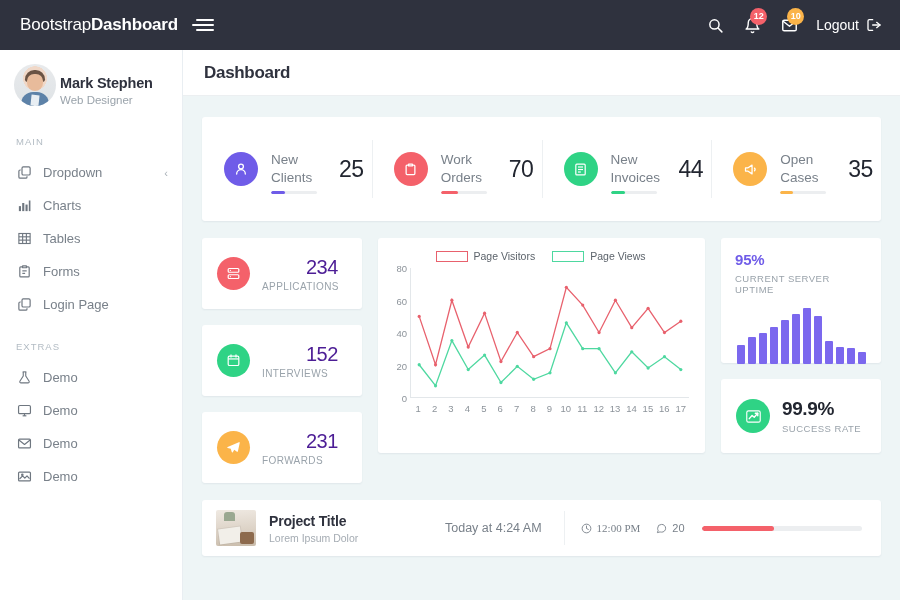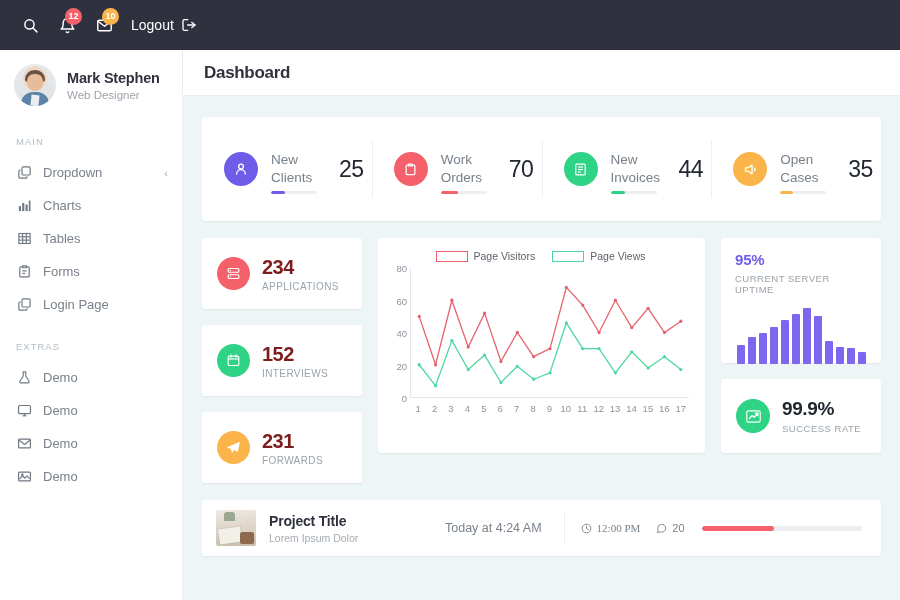--- a/index.html
+++ b/index.html
@@ -38,21 +38,21 @@
   }
   .badge.red { background: #f4616a; }
   .badge.orange { background: #fbb449; }
   .logout { display: flex; align-items: center; gap: 7px; color: #ffffff; font-size: 14px; cursor: pointer; }
 
   
   .sidebar {
     position: absolute; top: 50px; left: 0; width: 183px; height: 550px;
     background: #ffffff; border-right: 1px solid #e9eef2;
   }
-  .profile { display: flex; align-items: center; gap: 11px; padding: 14px 12px 14px 14px; }
+  .profile { display: flex; align-items: flex-end; gap: 4px; padding: 14px 12px 14px 14px; }
   .avatar {
     width: 42px; height: 42px; border-radius: 50%; flex: 0 0 42px;
     background: radial-gradient(circle at 50% 34%, #f0d8c8 0 34%, rgba(240,216,200,0) 35%),
                 linear-gradient(180deg,#e8eaec 0%, #dfe3e6 100%);
     position: relative; overflow: hidden;
   }
   .avatar .hair { position: absolute; top: 6px; left: 11px; width: 20px; height: 12px; background: #6a5344; border-radius: 10px 10px 3px 3px; }
   .avatar .face { position: absolute; top: 10px; left: 13px; width: 16px; height: 17px; background: #e8bb9b; border-radius: 8px 8px 9px 9px; }
   .avatar .body { position: absolute; bottom: 0; left: 7px; width: 28px; height: 14px; background: #5d82a8; border-radius: 12px 12px 0 0; }
   .avatar .collar { position: absolute; bottom: 0; left: 17px; width: 8px; height: 11px; background: #e8eef3; transform: rotate(6deg); }
@@ -89,21 +89,21 @@
   .celltext { font-size: 13.5px; color: #79818a; line-height: 1.35; width: 58px; }
   .cellnum { font-size: 23px; font-weight: 400; color: #222630; letter-spacing: -0.5px; }
   .mini-bar { position: absolute; left: 69px; bottom: 27px; width: 46px; height: 3.5px; border-radius: 2px; background: #eceef0; overflow: hidden; }
   .mini-bar span { display: block; height: 100%; border-radius: 2px; }
 
   
   .midrow { display: flex; gap: 16px; align-items: flex-start; }
   .col-left { width: 160px; display: flex; flex-direction: column; gap: 16px; }
   .sc { height: 71px; display: flex; align-items: center; gap: 12px; padding-left: 15px; }
   .sc .circ { width: 33px; height: 33px; flex: 0 0 33px; }
-  .sc .num { font-size: 20px; font-weight: 700; color: #7f1d1d; letter-spacing: -0.5px; line-height: 1.1; }
+  .sc .num { font-size: 20px; font-weight: 400; color: #4c1d95; letter-spacing: -0.5px; line-height: 1.1; margin-left: 44px; }
   .sc .lab { font-size: 10px; color: #9aa3ab; letter-spacing: .4px; margin-top: 3px; }
 
   .col-mid { width: 327px; height: 215px; padding: 9px 10px 4px 8px; }
   .col-right { width: 160px; display: flex; flex-direction: column; gap: 16px; }
   .uptime { height: 125px; padding: 13px 13px 0 14px; }
   .uptime .pct { font-size: 15px; font-weight: 700; color: #6f5ce8; letter-spacing: -0.2px; }
   .uptime .ul { font-size: 9.5px; color: #9aa3ab; letter-spacing: .5px; margin-top: 5px; }
   .bars { display: flex; align-items: flex-end; gap: 3px; height: 62px; margin-top: 7px; padding: 0 2px; }
   .bars i { flex: 1; background: #7b68ee; border-radius: 1px; display: block; }
   .succ { height: 74px; display: flex; align-items: center; gap: 12px; padding-left: 15px; }
@@ -133,20 +133,30 @@
   .pmeta { display: flex; align-items: center; gap: 5px; font-size: 11px; color: #79818a; }
   .pbar { height: 5px; border-radius: 3px; background: #eceef0; overflow: hidden; }
   .pbar span { display: block; height: 100%; background: #f4616a; border-radius: 3px; }
 </style>
 </head>
 <body>
 
 <div class="app">
 
   <div class="topbar">
+    <div class="brand">
+      <div class="brand-text">
+        <span class="b1">Bootstrap</span><span class="b2">Dashboard</span>
+      </div>
+      <div class="ham">
+          <i></i>
+          <i></i>
+          <i></i>
+        </div>
+    </div>
     <div class="topright">
       <div class="ticon">
         <svg width="17" height="17" viewBox="0 0 24 24" fill="none" stroke="currentColor" stroke-width="2.1" stroke-linecap="round">
             <circle cx="10.5" cy="10.5" r="6.5"></circle>
             <line x1="15.5" y1="15.5" x2="21" y2="21"></line>
           </svg>
       </div>
       <div class="ticon">
         <svg width="17" height="17" viewBox="0 0 24 24" fill="none" stroke="currentColor" stroke-width="2" stroke-linecap="round" stroke-linejoin="round">
             <path d="M18 8A6 6 0 0 0 6 8c0 7-3 9-3 9h18s-3-2-3-9"></path>

